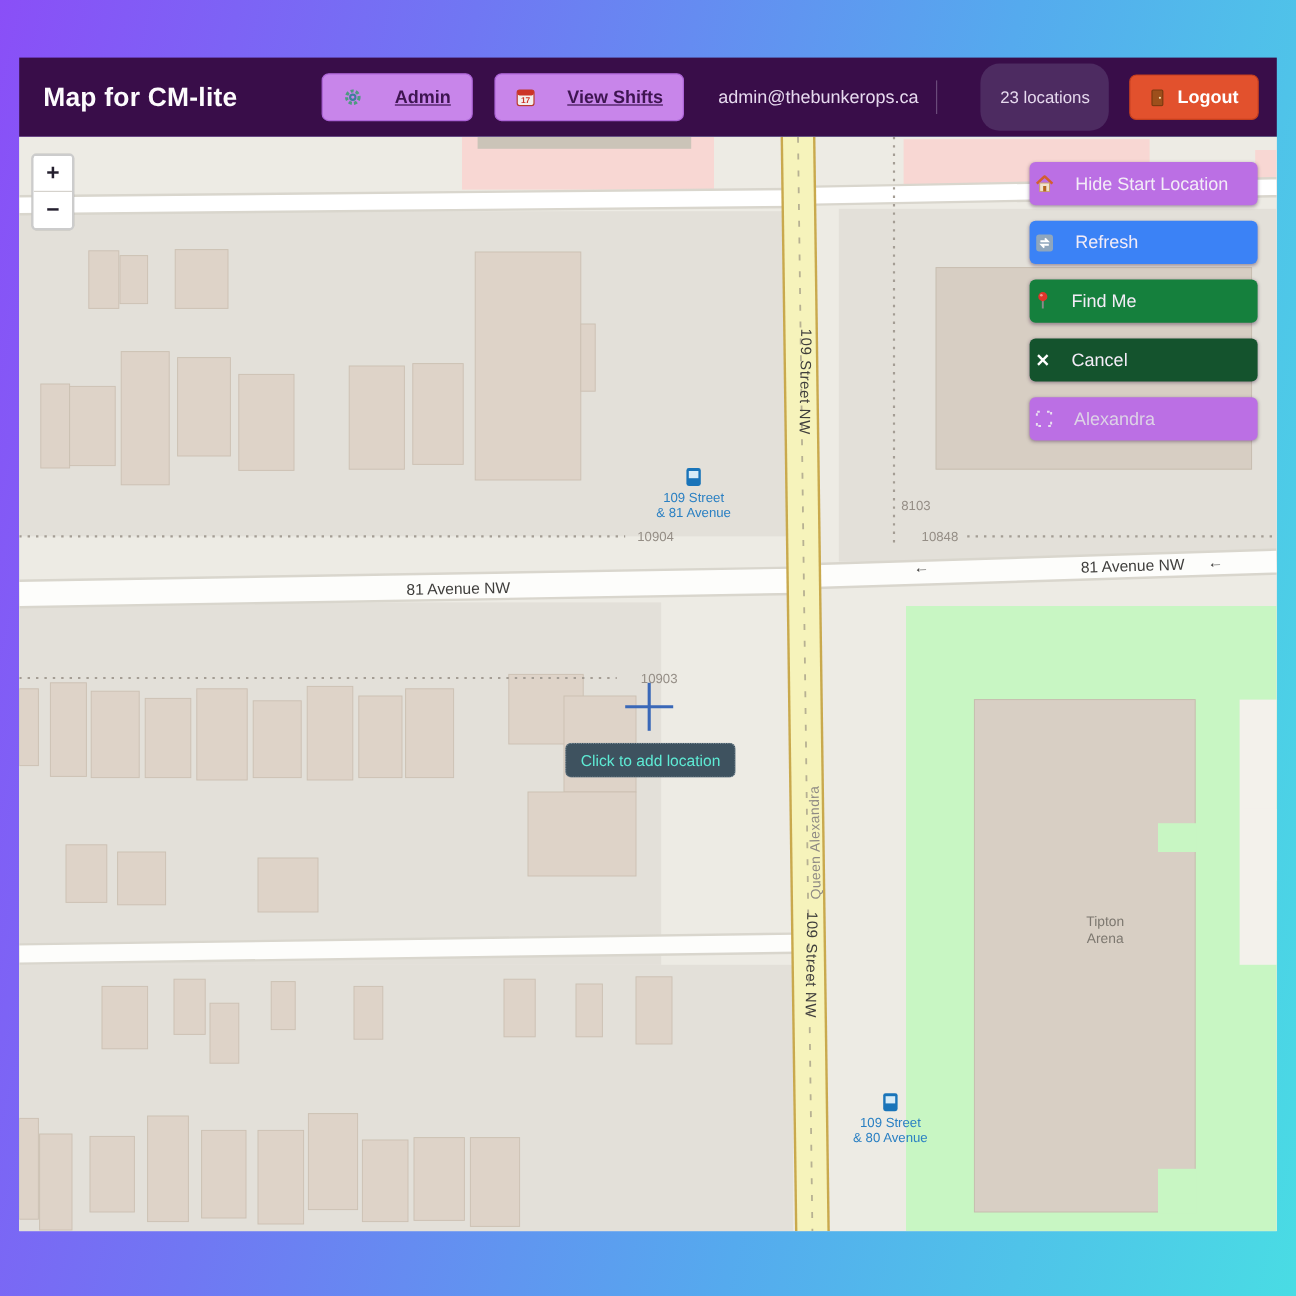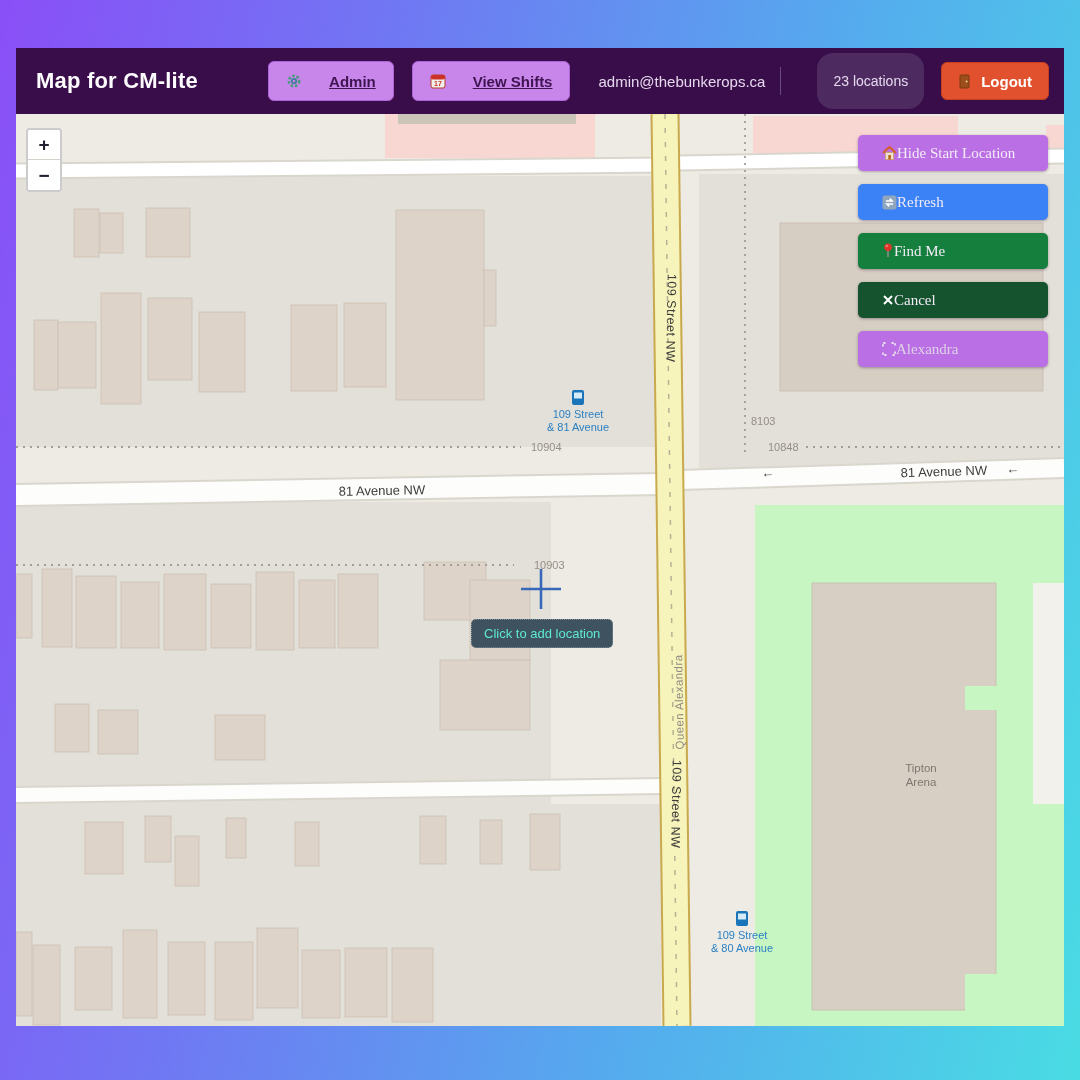--- a/index.html
+++ b/index.html
@@ -23,23 +23,23 @@
   .map{position:relative;flex:1;background:#edebe4;overflow:hidden;}
   .map svg.basemap{position:absolute;left:0;top:0;}
   
   .zoomctl{position:absolute;left:10px;top:14px;width:32px;background:#fff;border:2px solid rgba(0,0,0,.2);
     border-radius:4px;overflow:hidden;}
   .zoomctl button{display:block;width:100%;height:30px;background:#fff;border:none;font-size:19px;font-weight:bold;
     color:#241f2e;cursor:pointer;line-height:1;padding:0;}
   .zoomctl button:first-child{border-bottom:1px solid #d5d2cc;}
   
   .actions{position:absolute;right:16px;top:21px;display:flex;flex-direction:column;gap:13px;width:190px;}
-  .actions button{height:36px;border:none;border-radius:5px;display:flex;align-items:center;
-    padding:0 0 0 24px;font-size:15px;color:#f3ecf7;cursor:pointer;box-shadow:0 1px 3px rgba(40,10,50,.35);
-    font-family:Liberation Serif, serif;}
+  .actions button{height:36px;border:none;border-radius:5px;display:flex;align-items:center;gap:18px;
+    padding:0 0 0 5px;font-size:15px;color:#f3ecf7;cursor:pointer;box-shadow:0 1px 3px rgba(40,10,50,.35);
+    font-family:Liberation Sans, sans-serif;}
   
   .tooltip{position:absolute;left:455px;top:505px;background:#3e525f;color:#5eead4;font-size:13px;
     padding:6px 12px;border-radius:5px;border:1px dotted #7d8f9a;white-space:nowrap;}
 </style>
 </head>
 <body>
 
 <div class="frame">
   <div class="app">
 

